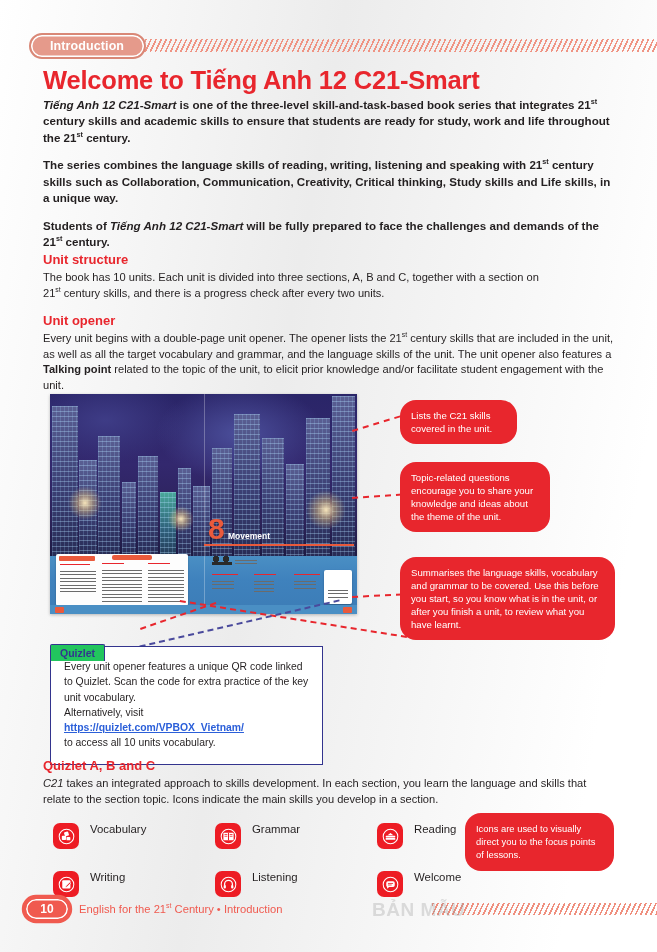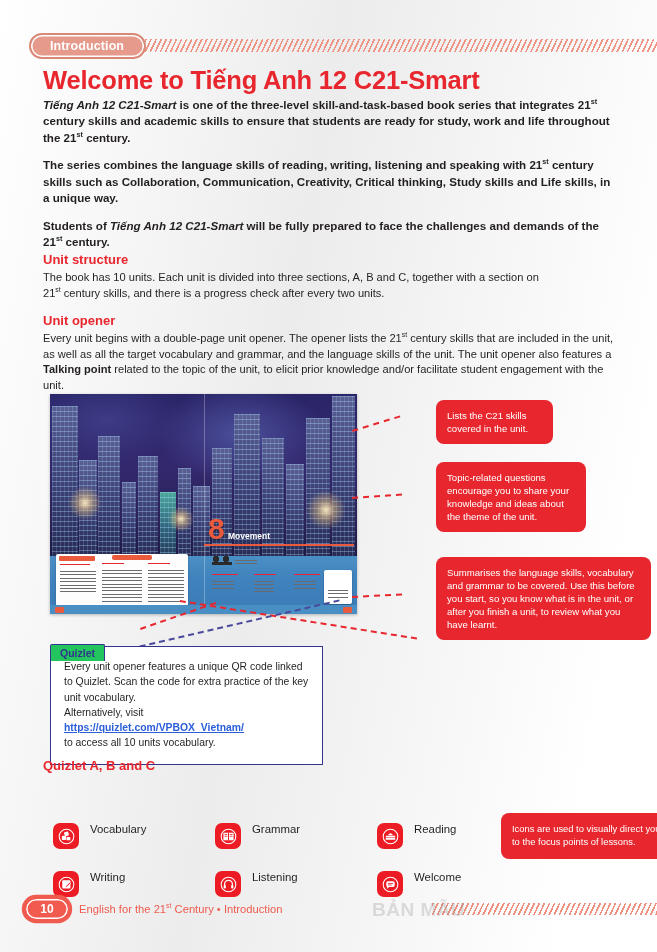--- a/index.html
+++ b/index.html
@@ -211,32 +211,31 @@
   .pagepip {
     position: absolute; bottom: 1.5px;
     width: 9px; height: 6px; border-radius: 1px; background: #ea5a3c;
   }
 
   
   .callout {
     position: absolute;
     background: #e8262d;
     color: #ffffff;
-    border-radius: 8px;
+    border-radius: 16px;
     font-size: 9.6px;
     line-height: 1.36;
     padding: 9px 11px;
     box-sizing: border-box;
-    margin-left: 36px;
   }
   .callout.c1 { left: 400px; top: 400px; width: 117px; }
   .callout.c2 { left: 400px; top: 462px; width: 150px; }
   .callout.c3 { left: 400px; top: 557px; width: 215px; }
   .callout.c4 {
-    left: 465px; top: 813px; width: 177px;
+    left: 465px; top: 813px; width: 149px;
     font-size: 9.4px; padding: 10px 11px;
   }
 
   
   .dash {
     position: absolute;
     height: 0; border-top: 2px dashed #e8262d;
     transform-origin: 0 0;
   }
   .dash.blue { border-top: 2px dashed #4a4a9c; }
@@ -449,20 +448,23 @@
   <div class="quizlet-tab">Quizlet</div>
   <div class="quizlet-body">
     <span>Every unit opener features a unique QR code linked to Quizlet. Scan the code for extra practice of the key unit vocabulary.</span><br>
     <span>Alternatively, visit </span><a class="qlink" href="#">https://quizlet.com/VPBOX_Vietnam/</a><br>
     <span>to access all 10 units vocabulary.</span>
   </div>
 </div>
 
 <div class="body-col" style="top:758px;">
   <h2 class="sub">Quizlet A, B and C</h2>
+  <p class="para light" style="width:560px;">
+    <span class="it">C21</span> takes an integrated approach to skills development. In each section, you learn the language and skills that relate to the section topic. Icons indicate the main skills you develop in a section.
+  </p>
 </div>
 
 <div class="icon-grid">
 
   <div class="icon-cell">
     <span class="ico">
       <svg width="17" height="17" viewBox="0 0 20 20" fill="none">
         <circle cx="10" cy="10" r="8.6" stroke="#fff" stroke-width="1.2"></circle>
         <rect x="4.5" y="9" width="5" height="5" rx="1" fill="#fff"></rect>
         <rect x="10" y="10.5" width="4.5" height="4" rx="1" fill="#fff"></rect>

